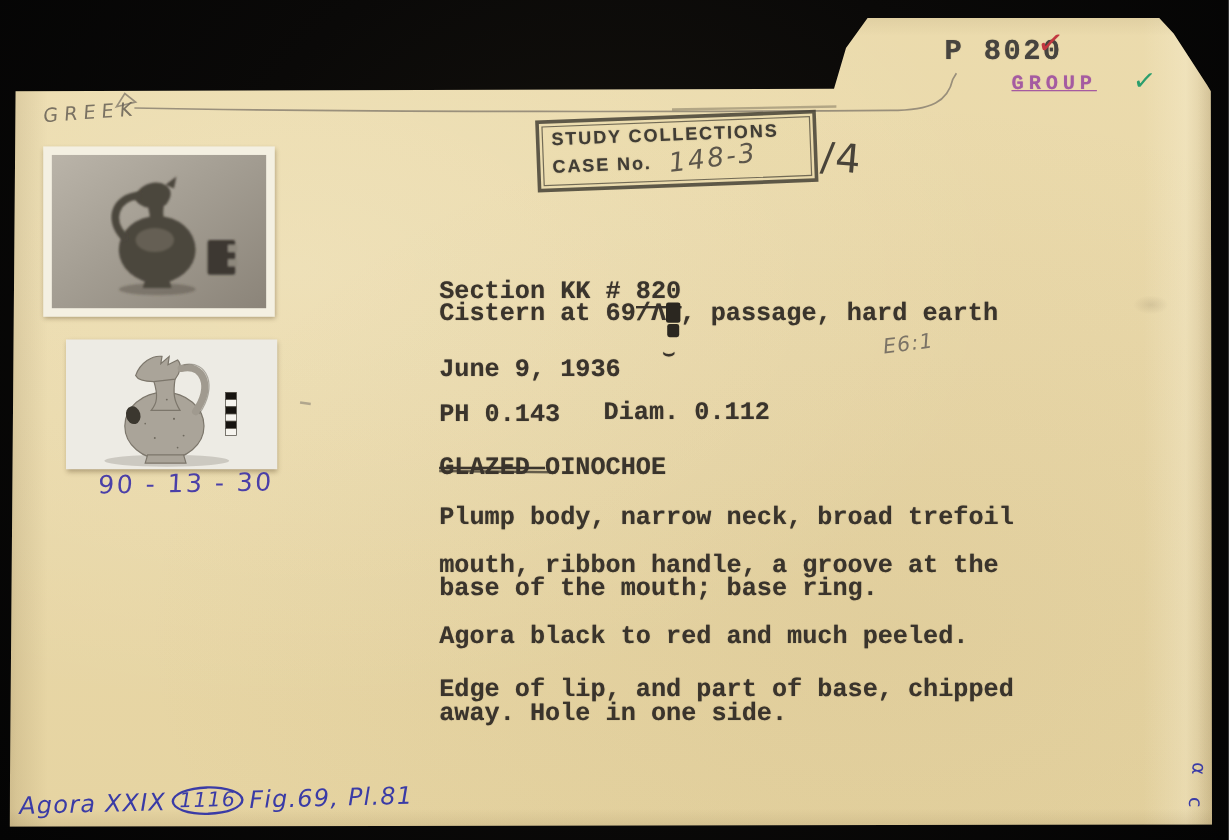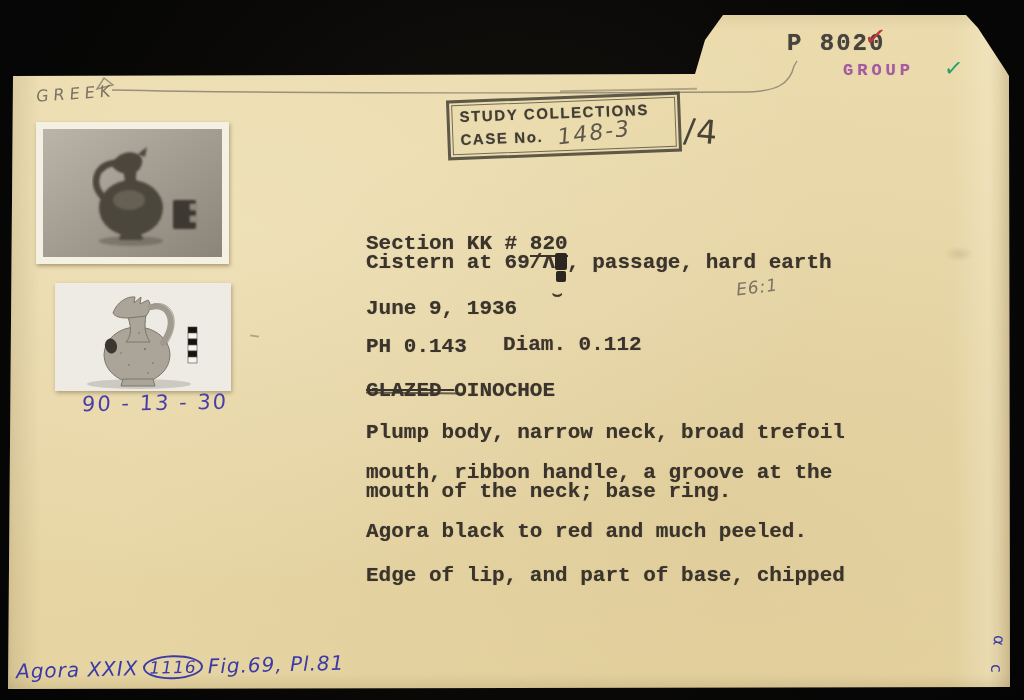--- a/index.html
+++ b/index.html
@@ -45,21 +45,21 @@
     font-family:Liberation Mono, monospace; font-weight:bold; font-size:24px;
     letter-spacing:2px; color:#47443f; text-shadow:0 0 .7px rgba(60,55,50,.7);
   }
   .check-red {
     position:absolute; left:864px; top:21px; font-size:27px; color:#c23840;
     transform:rotate(7deg); font-family:"DejaVu Sans", sans-serif; font-weight:bold;
   }
   .group-label {
     position:absolute; left:843px; top:61px;
     font-family:"Liberation Mono", monospace; font-weight:bold; font-size:17px;
-    letter-spacing:4px; color:#9f51a0; opacity:.92; text-shadow:0 0 .8px rgba(160,80,160,.6);
+    letter-spacing:4px; color:#9f51a0; opacity:.92; text-shadow:0 0 .8px rgba(160,80,160,.6);text-decoration:underline;
   }
   .check-green {
     position:absolute; left:944px; top:55px; font-size:23px; color:#2a9e6d;
     transform:rotate(6deg); font-family:"DejaVu Sans", sans-serif; font-weight:bold;
   }
   
   .stamp {
     position:absolute; left:447px; top:96px; width:234px; height:60px;
     border:3px solid rgba(62,58,49,.82); transform:rotate(-2.2deg);
     padding:2px; background:rgba(230,214,160,.12);
@@ -259,23 +259,24 @@
   <div class="t-line" style="top:336px">
     <span>PH 0.143</span>
     <span class="dim-diam">Diam. 0.112</span>
   </div>
   <div class="t-line" style="top:380px">
     <span class="struck">GLAZED </span><span>OINOCHOE</span>
   </div>
   <div class="extra-strike"></div>
   <div class="t-line" style="top:462px">mouth, ribbon handle, a groove at the</div>
   <div class="t-line" style="top:422px">Plump body, narrow neck, broad trefoil</div>
-  <div class="t-line" style="top:481px">mouth of the neck; base ring.</div>
+  <div class="t-line" style="top:481px">base of the mouth; base ring.</div>
   <div class="t-line" style="top:521px">Agora black to red and much peeled.</div>
   <div class="t-line" style="top:565px">Edge of lip, and part of base, chipped</div>
+  <div class="t-line" style="top:585px">away.  Hole in one side.</div>
 
   <div class="grid-ref">E6:1</div>
 
   <div class="pub-line">
     <span>Agora XXIX</span>
     <span class="pub-circle">1116</span>
     <span>Fig.69, Pl.81</span>
   </div>
 
   <div class="margin-mark mark-a">α</div>

